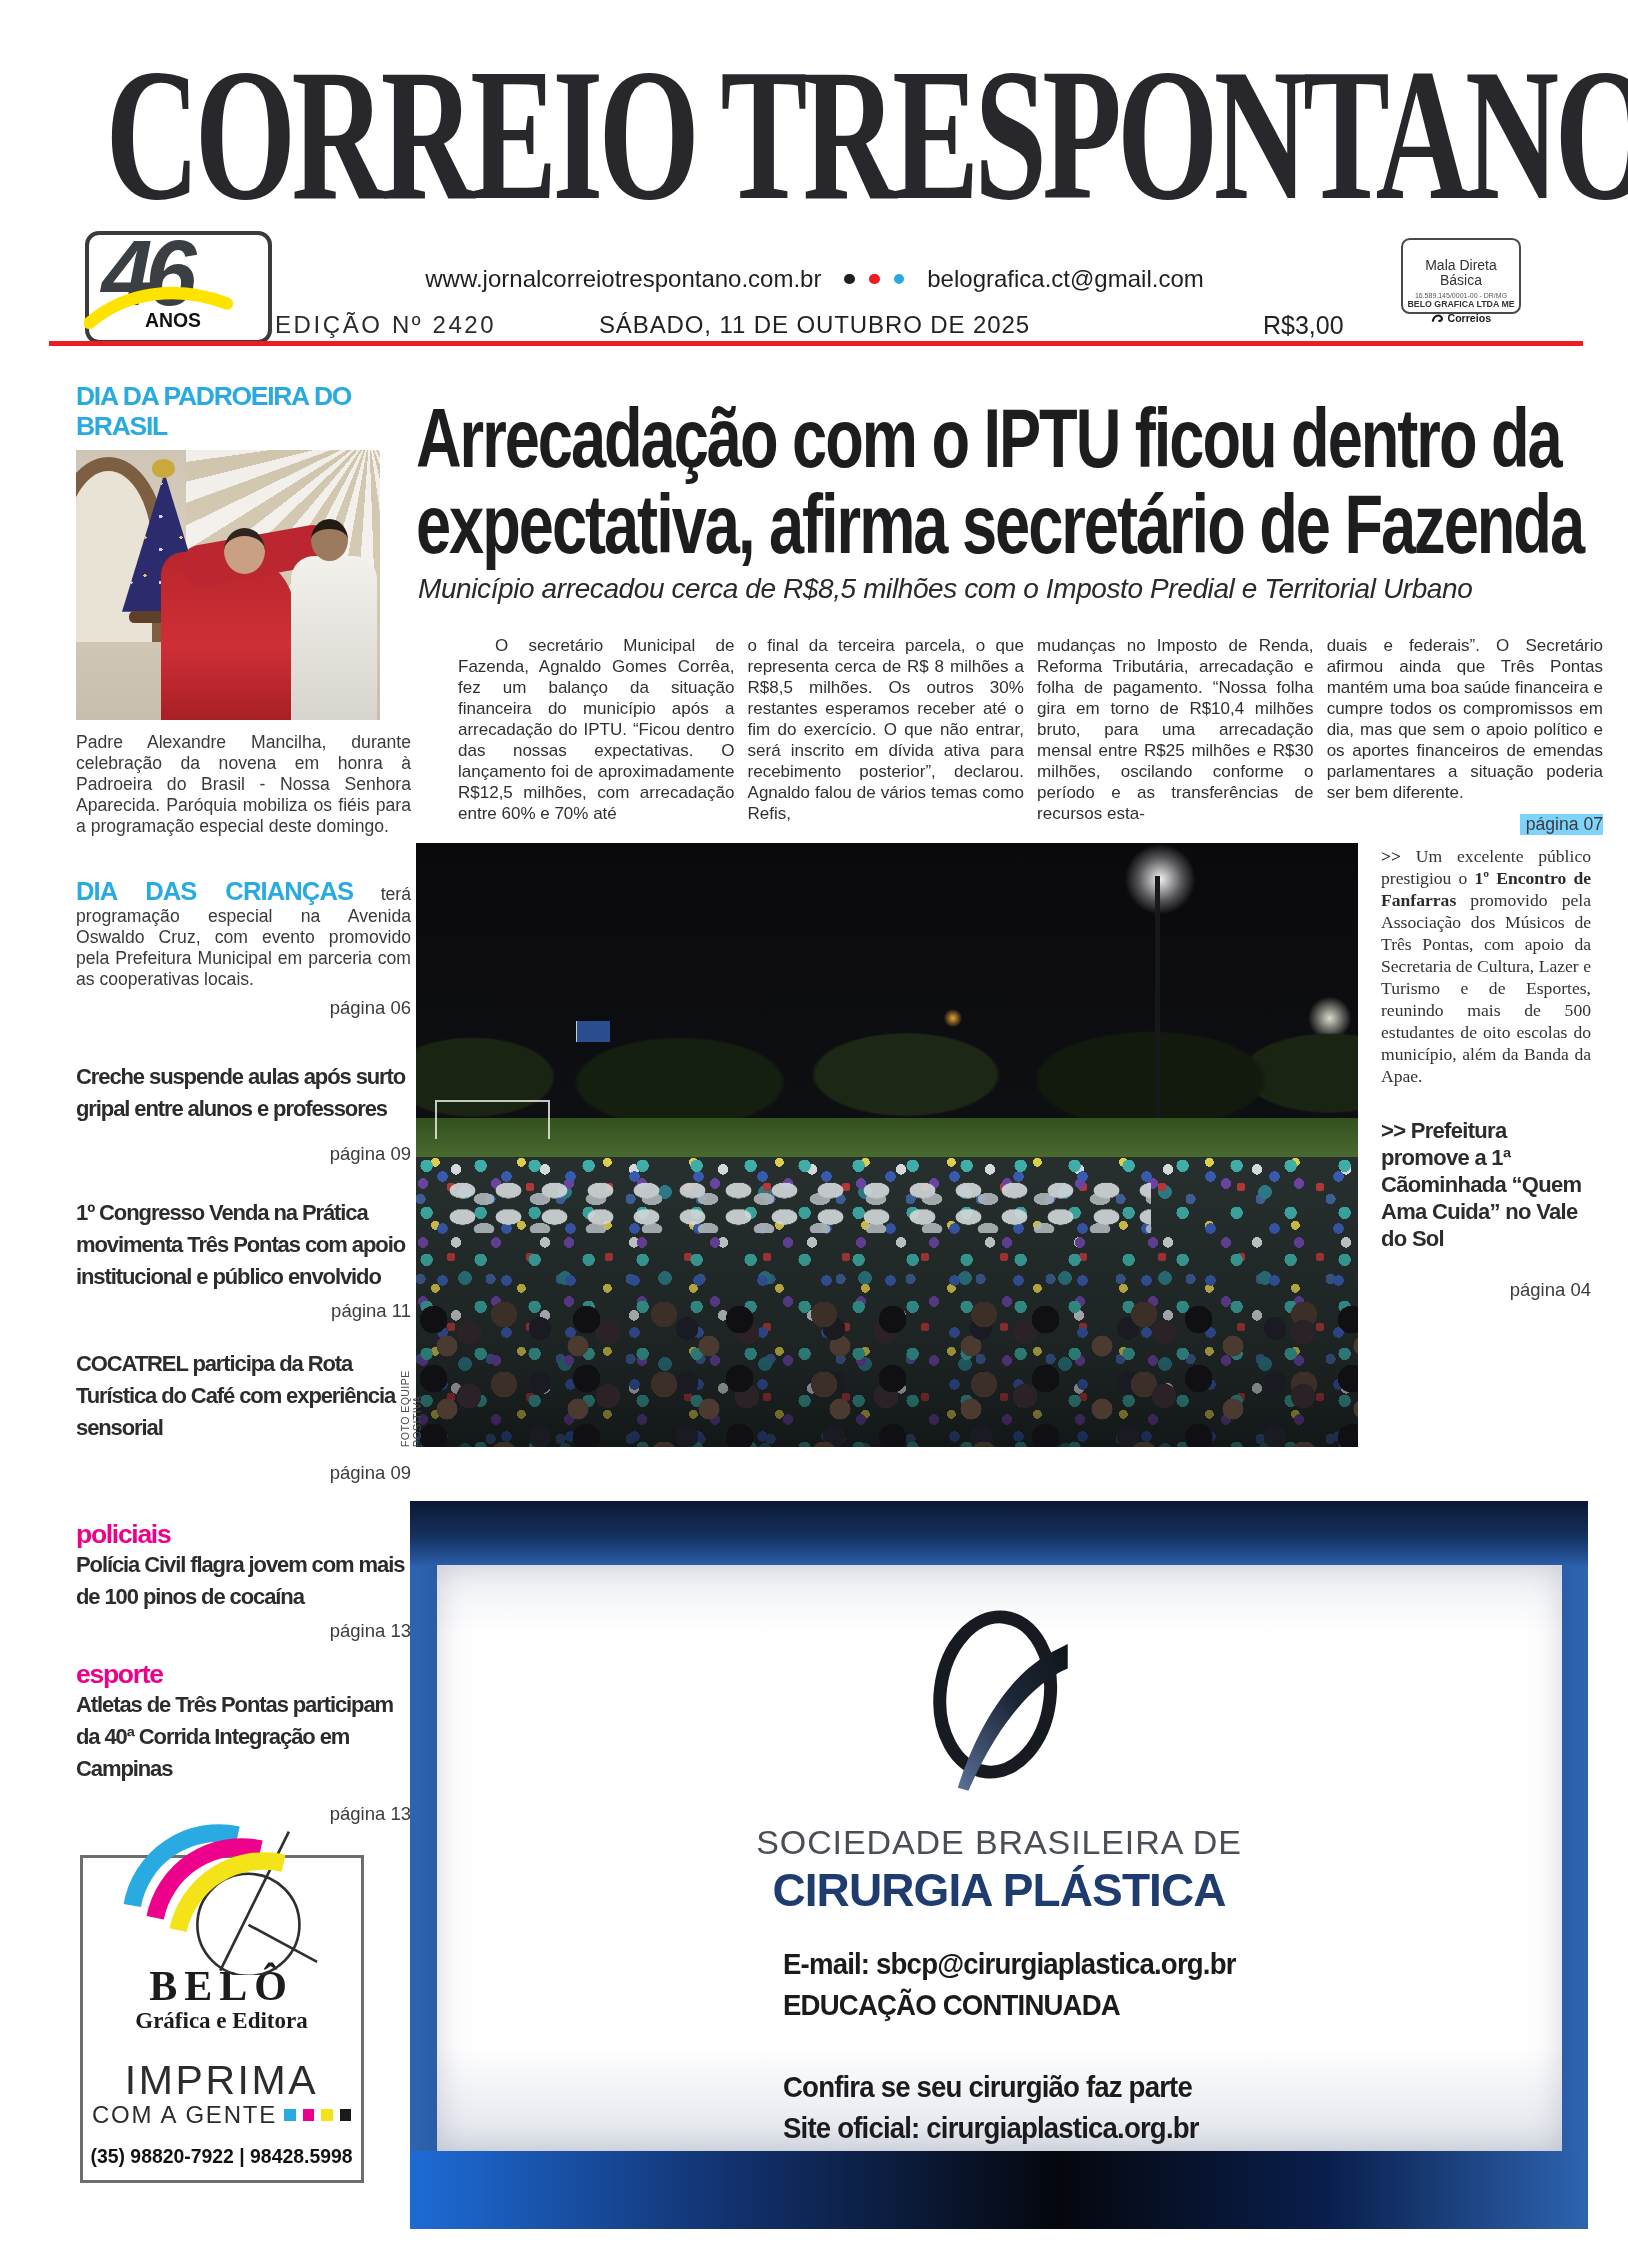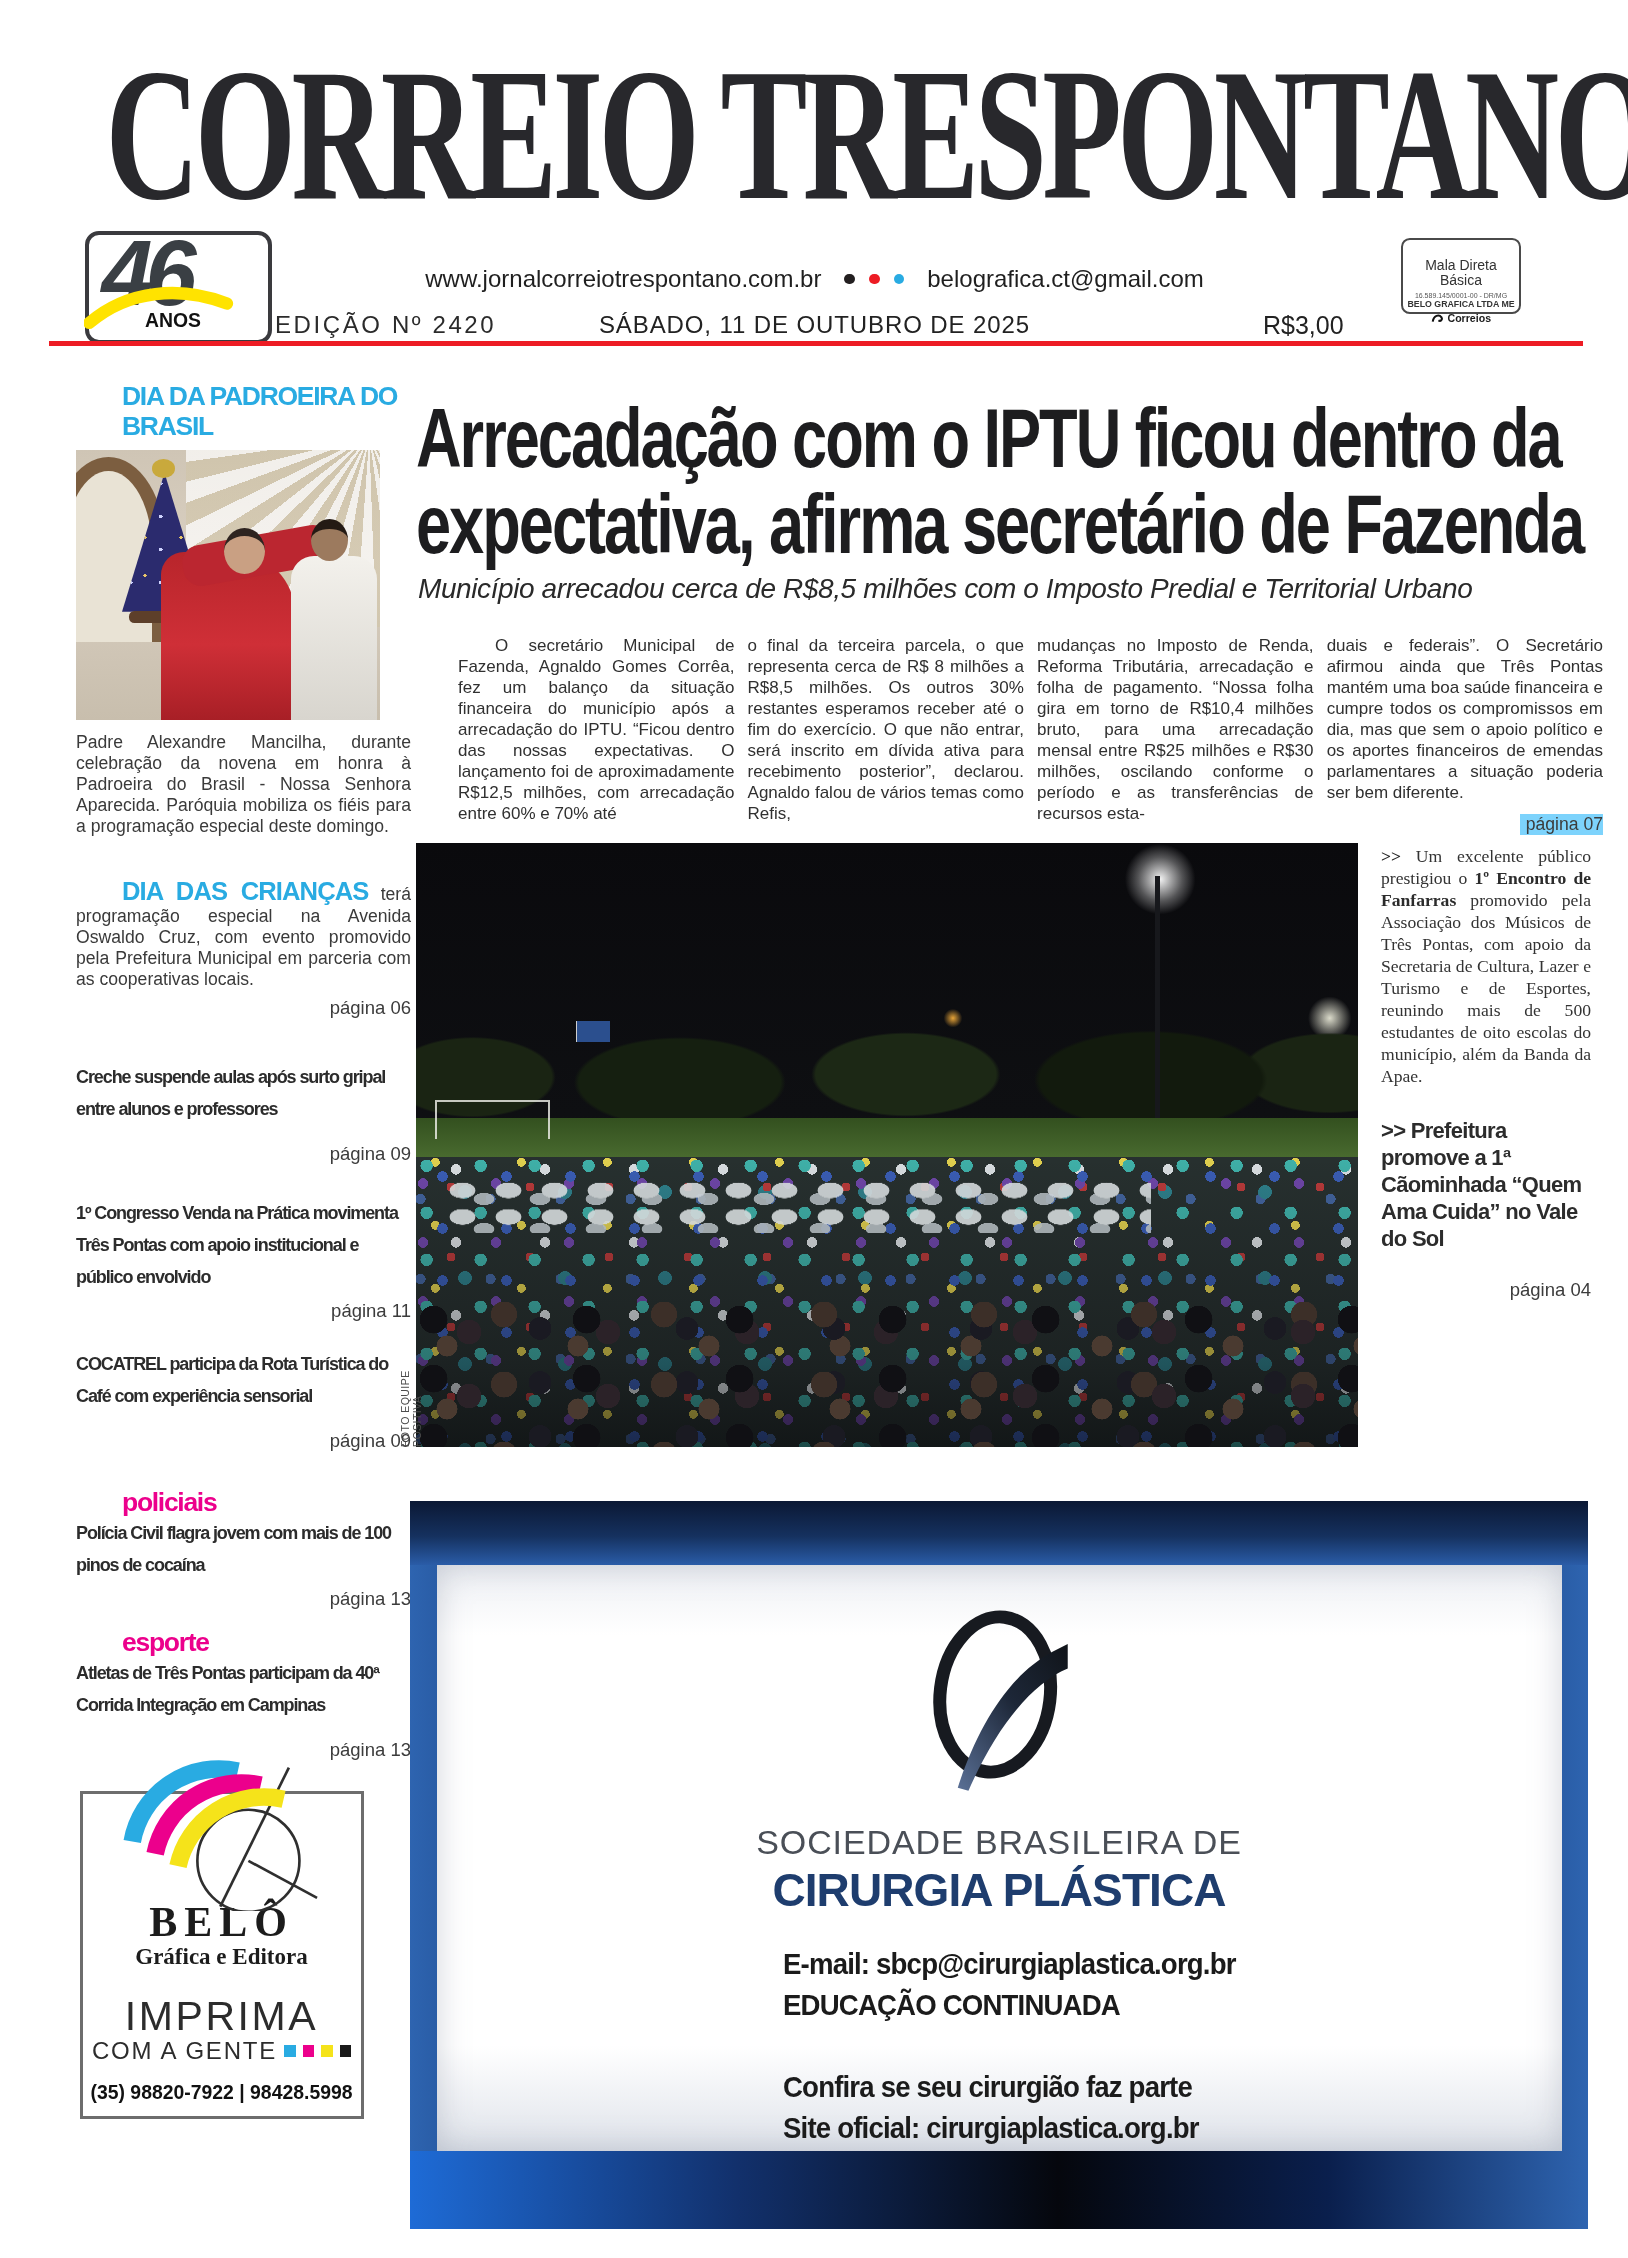--- a/index.html
+++ b/index.html
@@ -37,27 +37,27 @@
   .stamp { position:absolute; left:1401px; top:238px; width:120px; height:76px; border:2.6px solid #4a4a4a; border-radius:8.8px; text-align:center; padding-top:18px; }
   .stamp .l1 { font-size:14px; color:#333; line-height:15px; }
   .stamp .l3 { font-size:7px; color:#555; margin-top:4.4px; }
   .stamp .l4 { font-size:8.8px; font-weight:700; color:#333; }
   .stamp .correios { display:flex; justify-content:center; align-items:center; gap:2.6px; margin-top:2.6px; font-size:10.6px; font-weight:700; color:#1a1a1a; }
 
   .red-rule { position:absolute; top:341px; left:49px; right:46px; height:5.3px; background:#ed1c24; }
 
   
   .left-col { position:absolute; left:76px; top:381px; width:335px; }
-  .kicker { font-size:26.5px; font-weight:700; letter-spacing:-1.3px; line-height:30px;margin-left:46px; }
+  .kicker { font-size:26.5px; font-weight:700; letter-spacing:-1.3px; line-height:30px; }
   .cyan { color:#29abe2; } .magenta { color:#ec008c; }
   .caption { font-size:17.6px; line-height:21px; text-align:justify; color:#3a3a3a; margin-top:12.4px; }
   .inline-par { font-size:17.6px; line-height:21px; text-align:justify; color:#3a3a3a; margin-top:39px; }
   .inline-par .kicker { font-size:25.6px; letter-spacing:-0.9px; }
   .pageref { text-align:right; font-size:18.5px; color:#3c3c3c; margin-top:7px; }
-  .brief-h { font-size:18px; font-weight:700; letter-spacing:-1.1px; line-height:32px; color:#2c2c2c; }
+  .brief-h { font-size:22px; font-weight:700; letter-spacing:-1.1px; line-height:32px; color:#2c2c2c; }
   .mt48 { margin-top:42px; } .mt36 { margin-top:32px; } .mt30 { margin-top:26.5px; } .mt20 { margin-top:17.6px; } .mt40 { margin-top:35px; }
 
   
   .photo1 { position:relative; width:304px; height:270px; margin-top:8.8px; background:linear-gradient(180deg,#cfc5b5 0%,#d9cfc1 40%,#c8bead 100%); overflow:hidden; }
   .p1-rays { position:absolute; right:-35px; top:-35px; width:229px; height:212px; background:repeating-conic-gradient(from 190deg at 80% 10%, rgba(255,255,255,.9) 0 6deg, rgba(208,196,162,.55) 6deg 12deg); opacity:.8; }
   .p1-arch { position:absolute; left:-25px; top:7px; width:115px; height:185px; border:14px solid #7c5e40; border-bottom:none; border-radius:60% 60% 0 0; background:#e9e3d5; }
   .p1-statue { position:absolute; left:46px; top:23px; width:85px; height:139px; clip-path:polygon(50% 0,100% 100%,0 100%); background:#2b2b6e; background-image:radial-gradient(circle 1.8px at 8.8px 10.6px,#cfd3ff 98%,transparent),radial-gradient(circle 1.8px at 23px 26.5px,#e8c56a 98%,transparent); background-size:30px 33px,36px 38px; }
   .p1-crown { position:absolute; left:76px; top:8.8px; width:23px; height:19.4px; border-radius:50%; background:#c9a93c; }
   .p1-base { position:absolute; left:53px; top:161px; width:85px; height:12.4px; background:#5d3f2a; border-radius:5.3px; }
   .p1-vest { position:absolute; left:85px; top:102px; width:134px; height:168px; background:linear-gradient(180deg,#b8252b,#cf2f37 55%,#a81f26); border-radius:23px 62px 0 0; }

